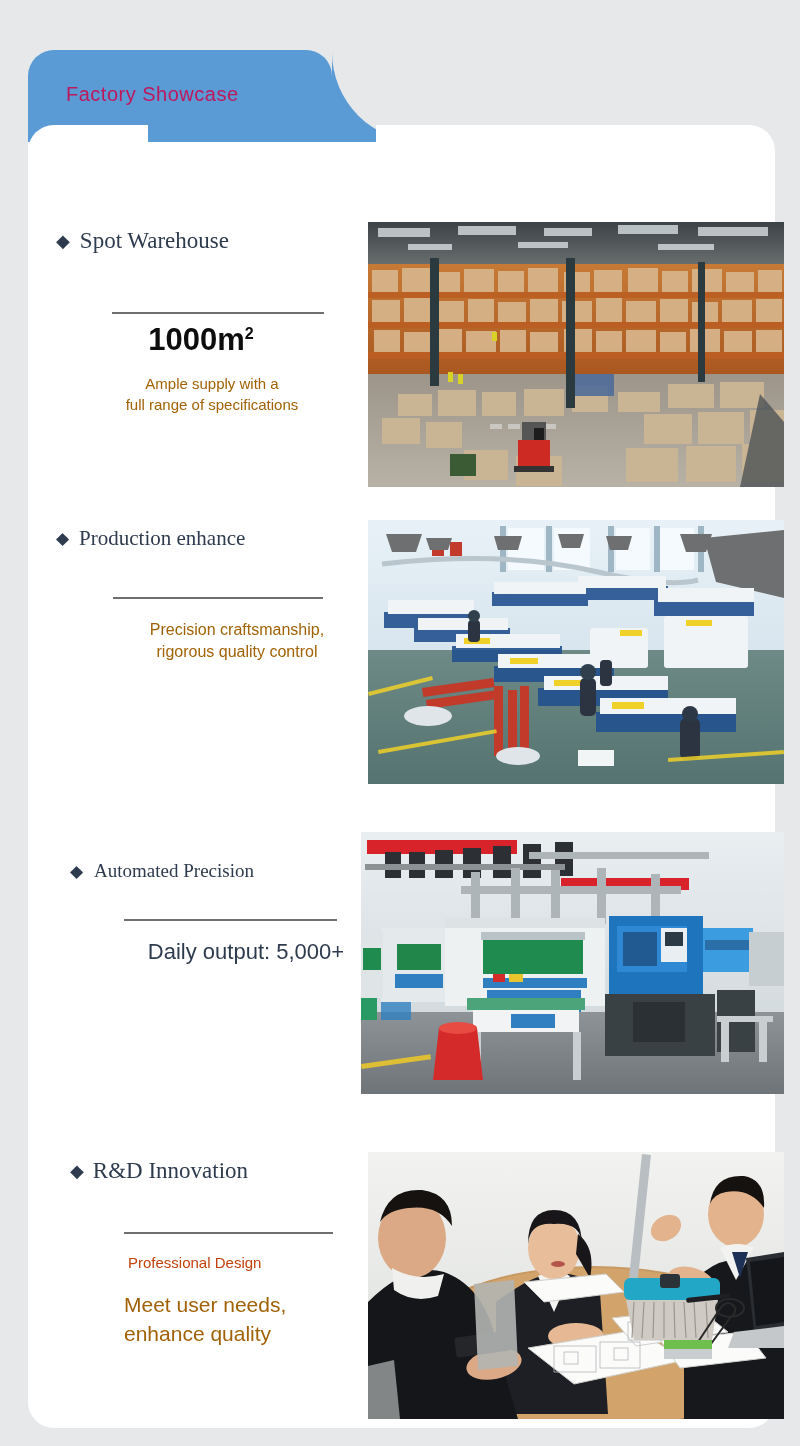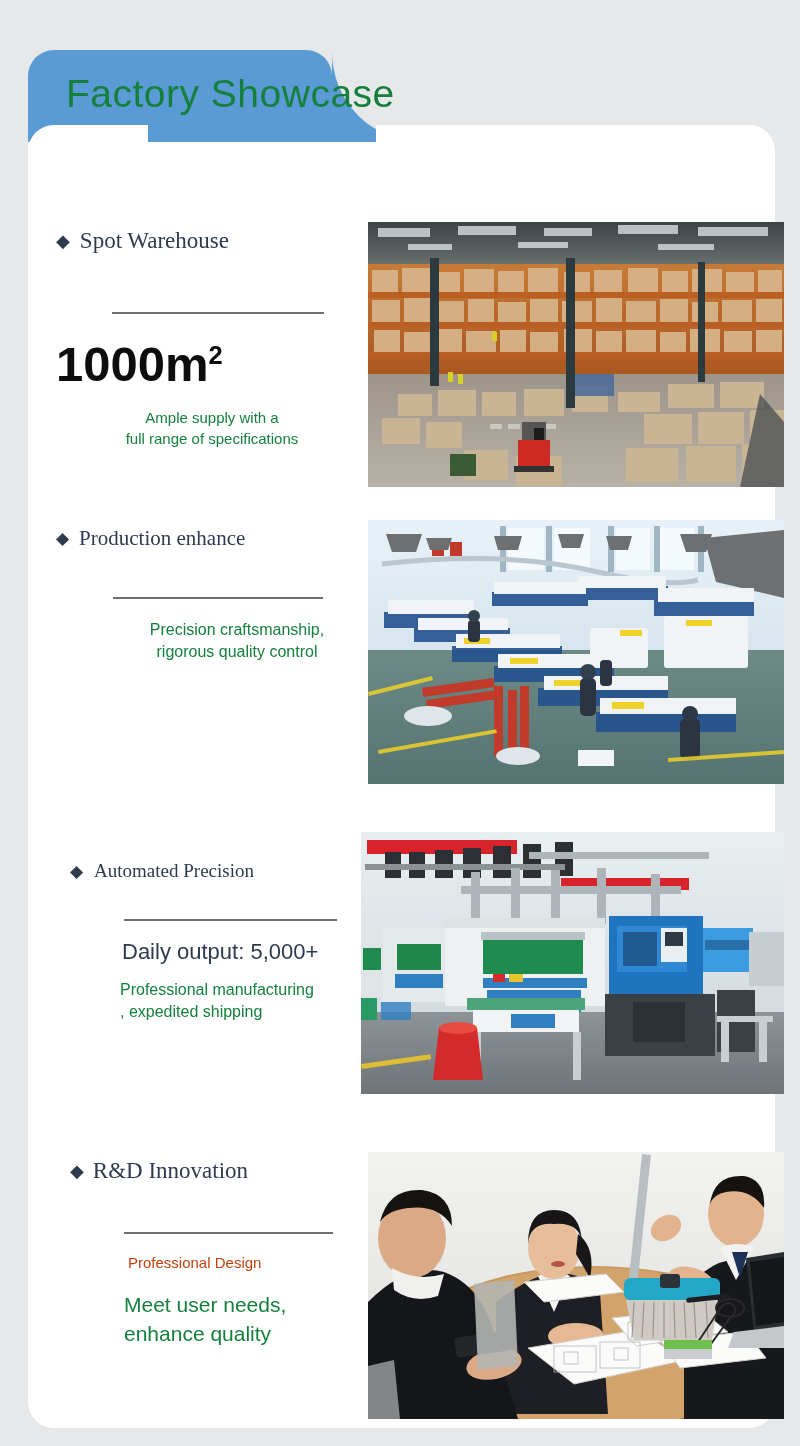--- a/index.html
+++ b/index.html
@@ -104,22 +104,22 @@
     background: #ffffff;
     border-top-left-radius: 26px;
     z-index: 4;
   }
 
   .header-title {
     position: absolute;
     left: 38px;
     top: 24px;
     z-index: 6;
-    color: #15803d;
-    font-size: 39px;
+    color: #be185d;
+    font-size: 20px;
     letter-spacing: 0.5px;
     line-height: 40px;
     white-space: nowrap;
     text-align: center;
   }
 
   
   .section {
     position: absolute;
     z-index: 5;
@@ -150,45 +150,45 @@
   .stat sup {
     font-size: 0.52em;
     vertical-align: super;
     line-height: 0;
   }
   .stat-mid {
     color: #2e3b4e;
     white-space: nowrap;
   }
   .desc {
-    color: #15803d;
+    color: #a16207;
     line-height: 1.38;
   }
 
   
   #sec1 { left: 28px; top: 178px; width: 300px; }
   #sec1 .heading { font-size: 23px; }
   #sec1 .diamond { font-size: 18px; margin-right: 10px; }
   #sec1 .divider { width: 212px; margin: 58px 0 0 56px; }
-  #sec1 .stat { font-size: 49px; margin: 22px 0 0 0; padding-right: 10px;}
+  #sec1 .stat { font-size: 31px; margin: 8px 0 0 0; text-align: center; padding-right: 10px;}
   #sec1 .desc { font-size: 15px; text-align: center; margin-top: 16px; padding-left: 12px;}
 
   
   #sec2 { left: 28px; top: 476px; width: 300px; }
   #sec2 .heading { font-size: 21px; }
   #sec2 .diamond { font-size: 17px; margin-right: 10px; }
   #sec2 .divider { width: 210px; margin: 46px 0 0 57px; }
   #sec2 .desc { font-size: 16px; margin: 20px 0 0 62px; text-align: center; }
 
   
   #sec3 { left: 42px; top: 810px; width: 300px; }
   #sec3 .heading { font-size: 19px; }
   #sec3 .diamond { font-size: 17px; margin-right: 11px; }
   #sec3 .divider { width: 213px; margin: 37px 0 0 54px; }
-  #sec3 .stat-mid { font-size: 22px; margin: 18px 0 0 52px; }
+  #sec3 .stat-mid { font-size: 22px; margin: 18px 0 0 52px; text-align: center; }
   #sec3 .desc { font-size: 16px; margin: 14px 0 0 50px; }
 
   
   #sec4 { left: 42px; top: 1108px; width: 300px; }
   #sec4 .heading { font-size: 23px; }
   #sec4 .diamond { font-size: 18px; margin-right: 9px; }
   #sec4 .divider { width: 209px; margin: 48px 0 0 54px; }
   #sec4 .desc-small { color: #c2410c; font-size: 15px; margin: 20px 0 0 58px; }
   #sec4 .desc { font-size: 21px; margin: 20px 0 0 54px; }
 
@@ -244,24 +244,20 @@
     </div>
   </div>
 
   <div class="section" id="sec3">
     <div class="heading">
       <span class="diamond">◆</span>
       <span class="heading-label">Automated Precision</span>
     </div>
     <div class="divider"></div>
     <div class="stat-mid">Daily output: 5,000+</div>
-    <div class="desc">
-      <div>Professional manufacturing</div>
-      <div>, expedited shipping</div>
-    </div>
   </div>
 
   <div class="section" id="sec4">
     <div class="heading">
       <span class="diamond">◆</span>
       <span class="heading-label">R&amp;D Innovation</span>
     </div>
     <div class="divider"></div>
     <div class="desc-small">Professional Design</div>
     <div class="desc">

